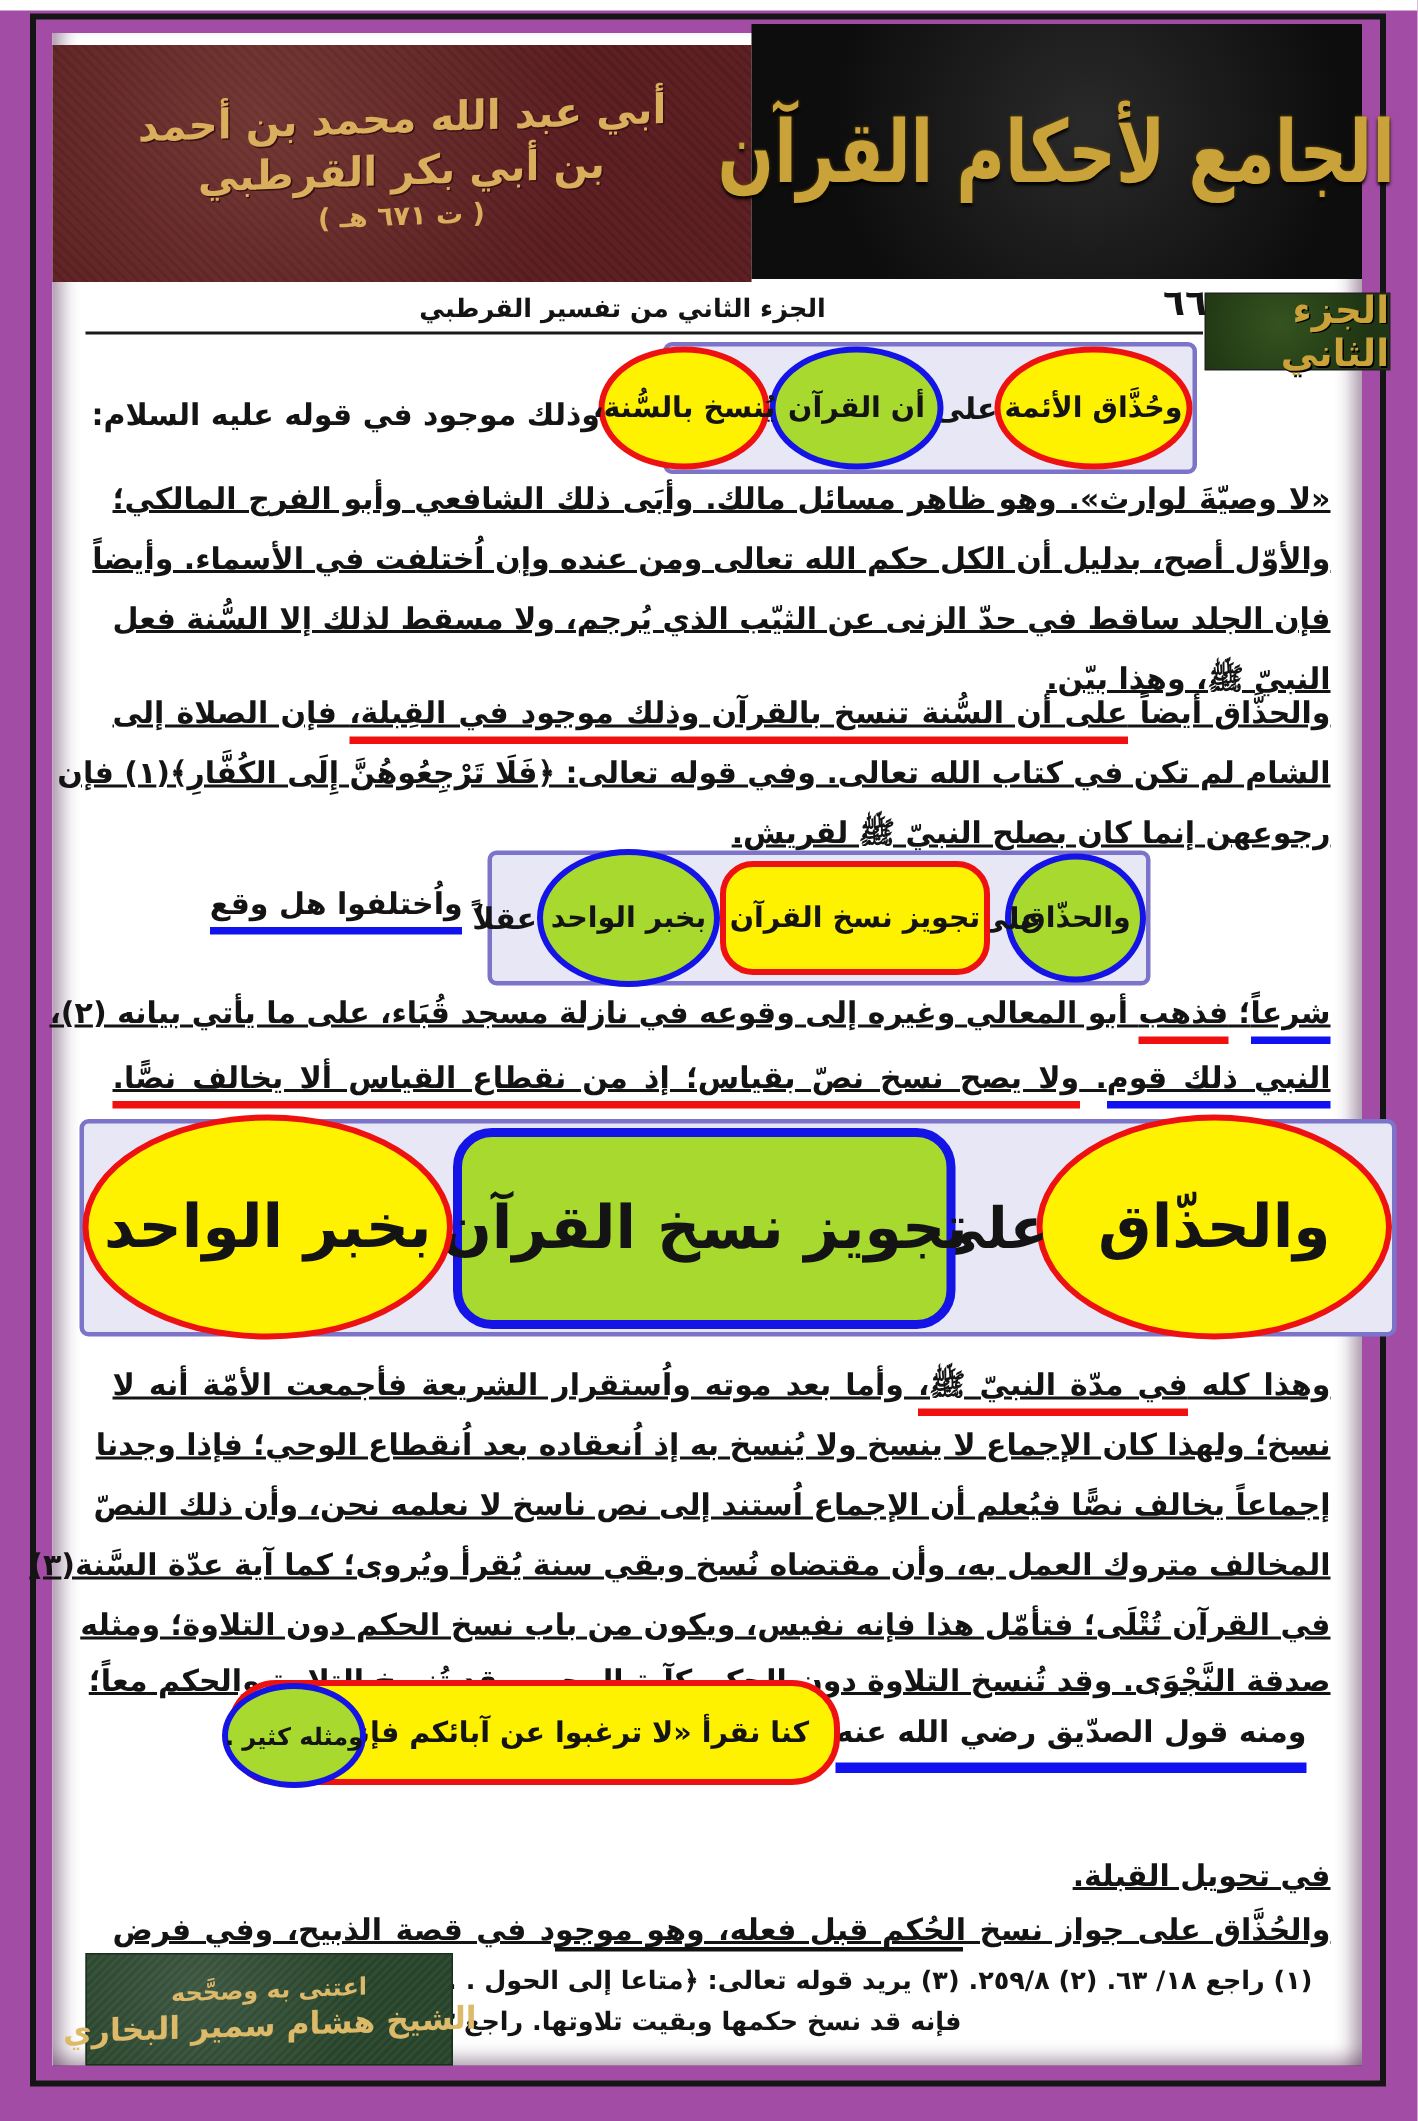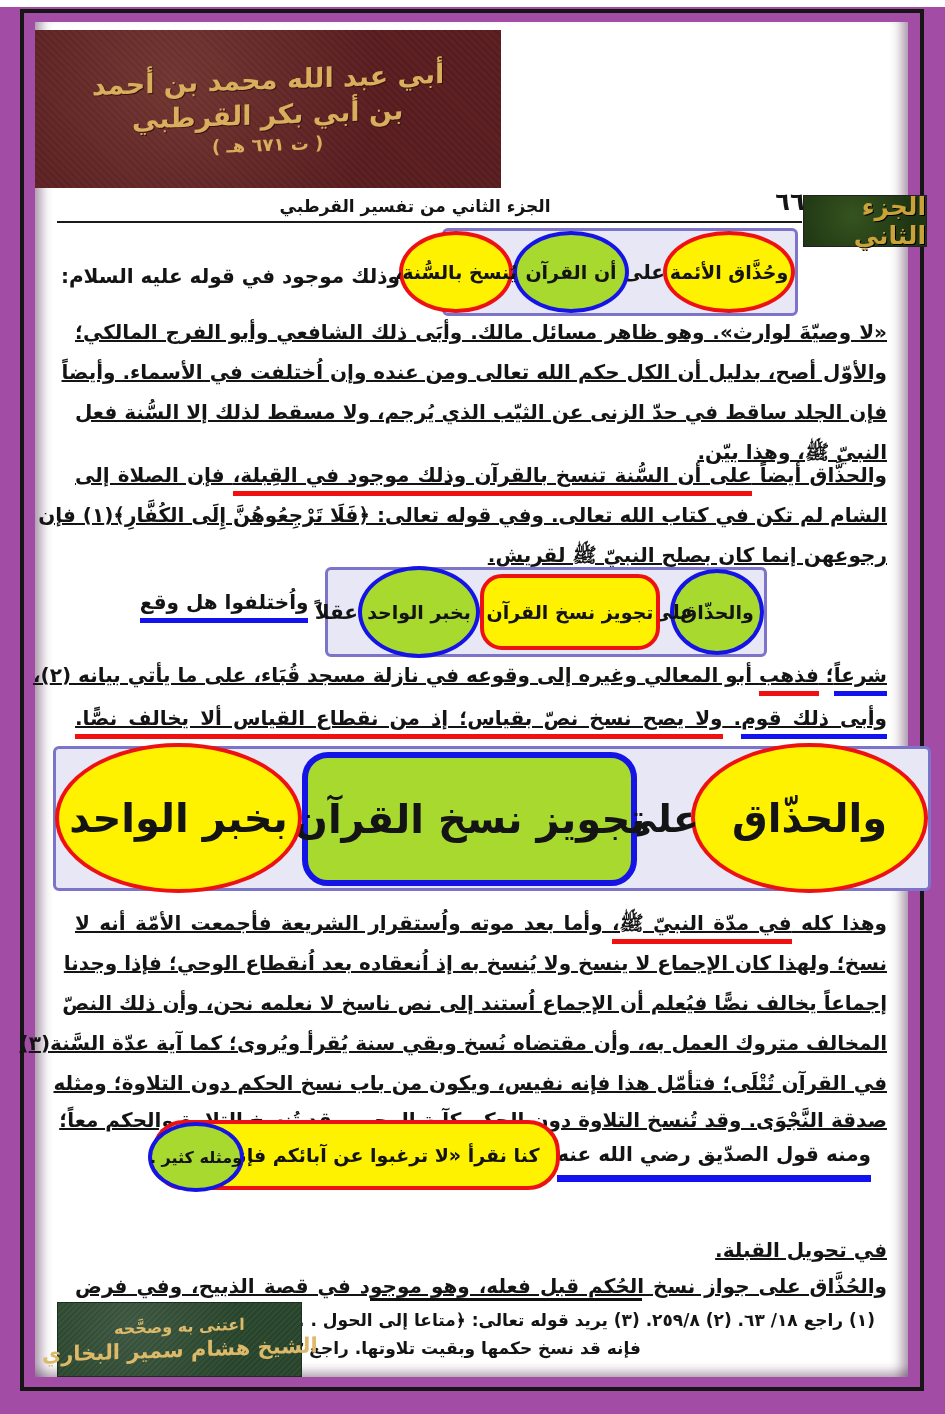--- a/index.html
+++ b/index.html
@@ -166,20 +166,23 @@
 <div class="top-white"></div>
 <div class="black-frame"></div>
 
 <div class="page">
 
   <div class="abs cover">
     <div class="c1 ar">أبي عبد الله محمد بن أحمد</div>
     <div class="c2 ar">بن أبي بكر القرطبي</div>
     <div class="c3 ar">( ت ٦٧١ هـ )</div>
   </div>
+  <div class="abs banner">
+    <div class="t ar">الجامع لأحكام القرآن</div>
+  </div>
   <div class="abs part-label">
     <div class="t ar">الجزء الثاني</div>
   </div>
 
   <div class="abs hdr-title ar">الجزء الثاني من تفسير القرطبي</div>
   <div class="abs page-num ar">٦٦</div>
   <div class="abs hdr-rule"></div>
 
   <div class="abs strip strip1">
     <div class="chip ellipse y s1-c1">وحُذَّاق الأئمة</div>
@@ -210,21 +213,21 @@
     <div class="s2-aqlan">عقلاً</div>
   </div>
   <div class="abs ann2-tail ar">
     <span>، </span><span class="u-blue">واُختلفوا هل وقع</span>
   </div>
 
   <div class="abs tline j" style="top:633px">
     <span class="u-blue">شرعاً</span><span>؛ </span><span class="u-red">فذهب</span><span> أبو المعالي وغيره إلى وقوعه في نازلة مسجد قُبَاء، على ما يأتي بيانه (٢)،</span>
   </div>
   <div class="abs tline j" style="top:676px">
-    <span class="u-blue">وأبى ذلك قوم</span><span>.  </span><span class="u-red">ولا يصح نسخ نصّ بقياس؛ إذ من نقطاع القياس ألا يخالف نصًّا.</span>
+    <span class="u-blue">النبي ذلك قوم</span><span>.  </span><span class="u-red">ولا يصح نسخ نصّ بقياس؛ إذ من نقطاع القياس ألا يخالف نصًّا.</span>
   </div>
 
   <div class="abs strip bigbanner">
     <div class="chip ellipse y bb-c1">والحذّاق</div>
     <div class="bb-ala">على</div>
     <div class="chip bb-rect">تجويز نسخ القرآن</div>
     <div class="chip ellipse y bb-c3">بخبر الواحد</div>
   </div>
 
   <div class="abs tline j" style="top:881px">

